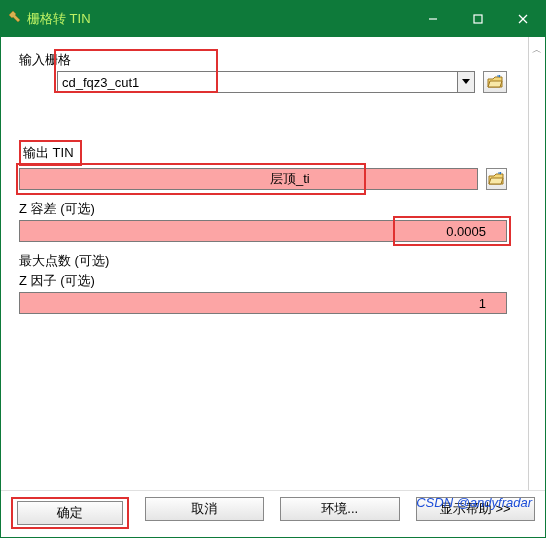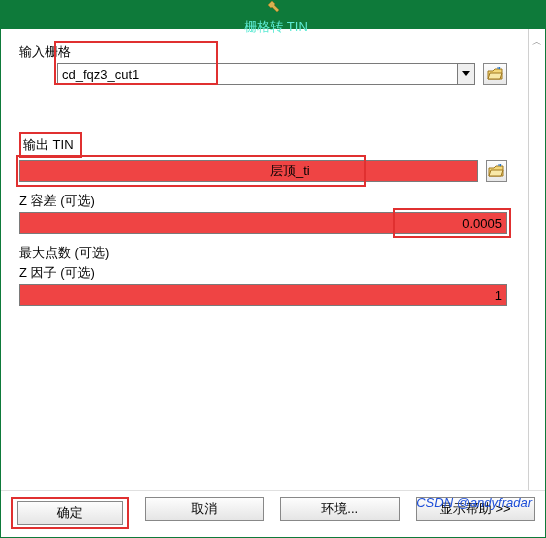--- a/index.html
+++ b/index.html
@@ -1,30 +1,30 @@
 <!DOCTYPE html>
 <html><head>
 <meta charset="utf-8">
 <style>
 * { box-sizing: border-box; margin: 0; padding: 0; }
 body { font-family: "Microsoft YaHei", sans-serif; font-size: 12px; background: #fff; }
 .window { width: 546px; height: 538px; border: 1px solid #0e7a3a; background: #fff; display: flex; flex-direction: column; }
-.titlebar { background: #0e7a3a; height: 28px; display: flex; align-items: center; color: #5eead4; padding-left: 6px; flex-direction: column; }
+.titlebar { background: #0e7a3a; height: 36px; display: flex; align-items: center; color: #bef264; padding-left: 6px; }
 .titlebar .hammer { margin-right: 6px; }
 .title-text { flex: 1; font-size: 13px; }
 .win-controls { display: flex; }
 .win-btn { width: 45px; height: 28px; display: flex; align-items: center; justify-content: center; color: #fff; }
 .win-btn svg { stroke: #fff; }
 .body { flex: 1; padding: 14px 12px 8px 18px; display: flex; position: relative; overflow: hidden; }
 .form { flex: 1; padding-right: 26px; }
 .scroll-track { width: 17px; border-left: 1px solid #d0d0d0; position: absolute; right: 0; top: 0; bottom: 0; display: flex; flex-direction: column; align-items: center; padding-top: 6px; }
 .scroll-arrow { color: #606060; font-size: 10px; }
 .field-label { font-size: 13px; margin-bottom: 2px; }
 .row { display: flex; align-items: center; margin-bottom: 10px; }
-.select, .text-input { border: 1px solid #7a7a7a; height: 22px; font-size: 13px; padding: 0 4px; background: #ef4444; font-family: inherit; }
+.select, .text-input { border: 1px solid #7a7a7a; height: 22px; font-size: 13px; padding: 0 20px; background: #fca5a5; font-family: inherit; }
 .text-input { text-align: right; }
 .combo { display: flex; flex: 1; }
 .combo-input { flex: 1; border: 1px solid #7a7a7a; border-right: none; height: 22px; padding: 0 4px; font-size: 13px; background: #fff; font-family: inherit; }
 .combo-btn { width: 18px; height: 22px; border: 1px solid #7a7a7a; background: #efefef; display: flex; align-items: center; justify-content: center; }
 .full { width: 100%; }
 .folder-btn { width: 24px; height: 22px; border: 1px solid #888; background: linear-gradient(#fdfdfd,#e8e8e8); margin-left: 8px; display: flex; align-items: center; justify-content: center; }
 .hl-label-1 { border: 2px solid #e03030; padding: 2px 6px 2px 2px; display: inline-block; }
 .hl-value-1 { border: 2px solid #e03030; position: absolute; }
 .buttonbar { display: flex; padding: 6px 10px 8px 10px; gap: 16px; border-top: 1px solid #e0e0e0; }
 .btn { flex: 1; height: 24px; border: 1px solid #888; background: linear-gradient(#fdfdfd,#e5e5e5); font-size: 13px; font-family: inherit; }

